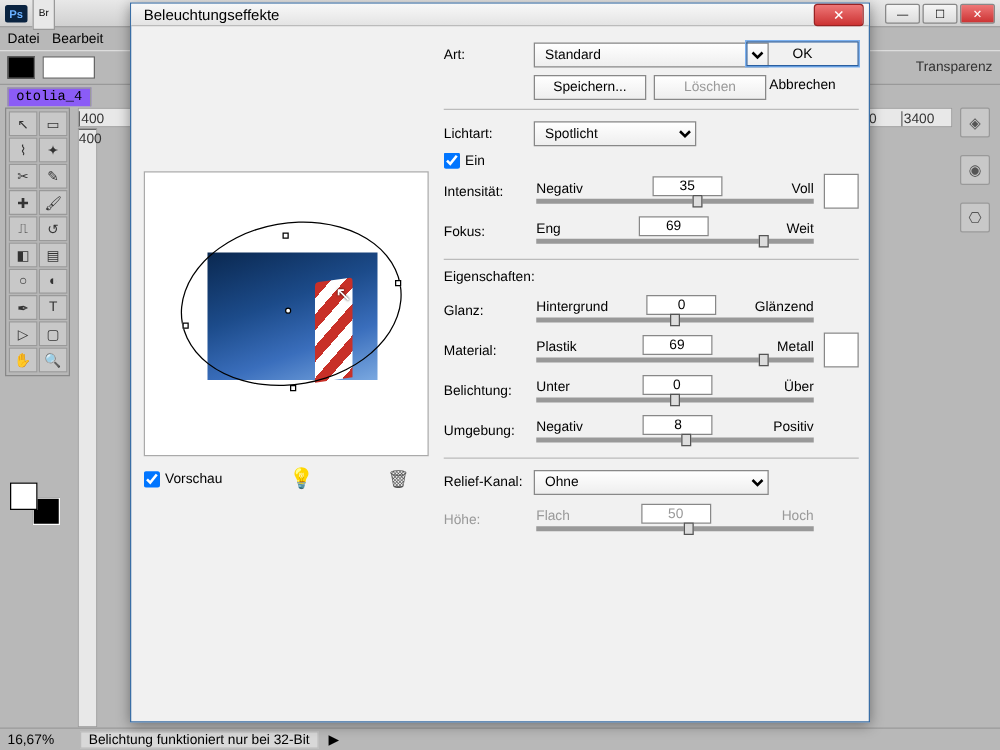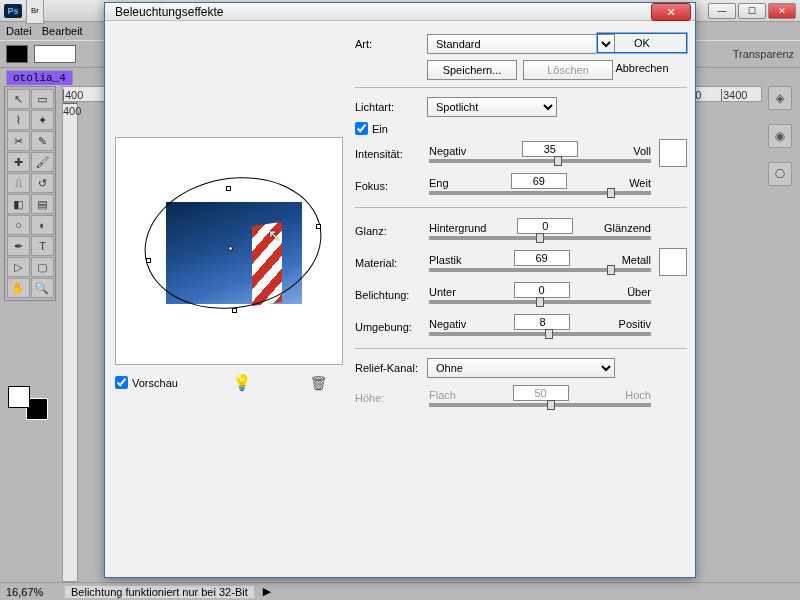--- a/index.html
+++ b/index.html
@@ -263,20 +263,21 @@
               <span>Weit</span>
             </div>
           <div class="slider-track">
               <div class="slider-thumb" style="left:82%"></div>
             </div>
         </div>
         <div style="width:34px"></div>
       </div>
 
       <div class="sep"></div>
+      <div class="sec-label">Eigenschaften:</div>
 
       <div class="slider-row">
         <span class="plabel">Glanz:</span>
         <div class="slider-block">
           <div class="slider-labels">
               <span>Hintergrund</span>
               <span class="val">0</span>
               <span>Glänzend</span>
             </div>
           <div class="slider-track">

